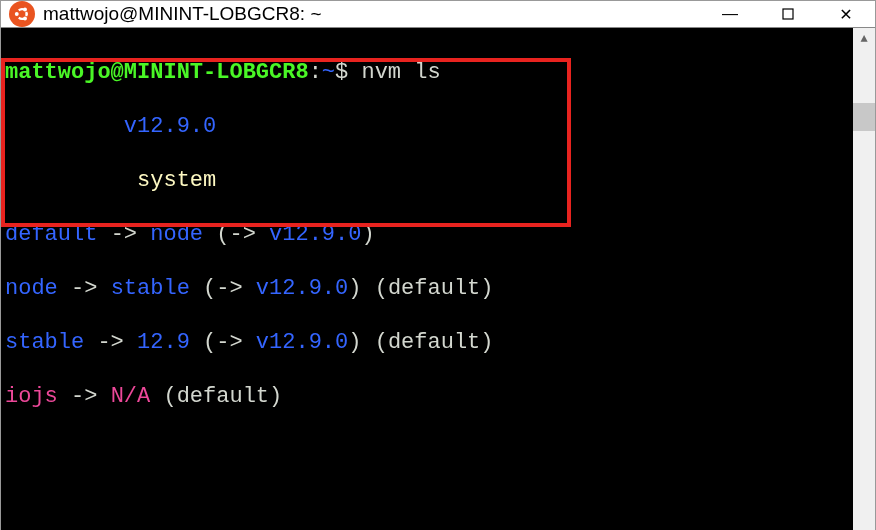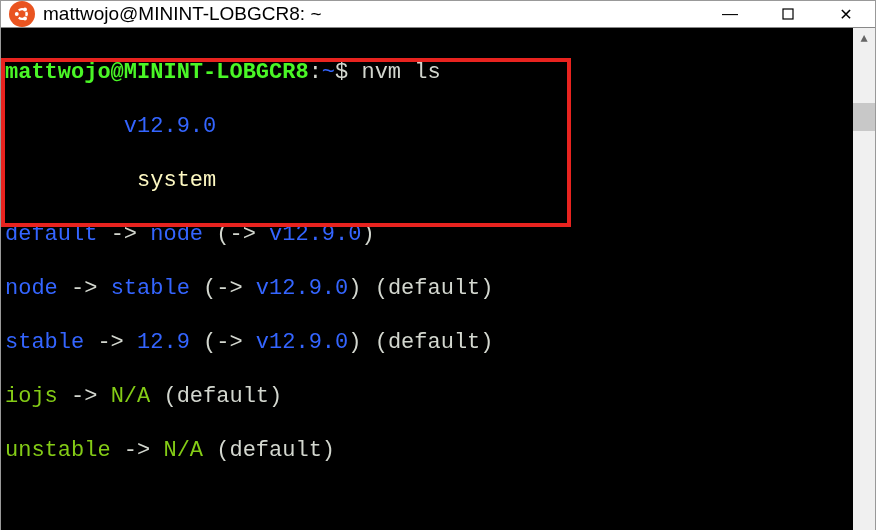--- a/index.html
+++ b/index.html
@@ -106,21 +106,21 @@
       width: 570px;
       height: 169px;
       border: 4px solid #e8231f;
       pointer-events: none;
     }
     .c-green { color: #4AF626; }
     .c-bgreen { color: #4AF626; font-weight: bold; text-align: right; }
     .c-blue { color: #3465ff; }
     .c-white { color: #d3d7cf; }
     .c-yellow { color: #fef9c3; }
-    .c-red { color: #84cc16; }
+    .c-red { color: #ec4899; }
     .line {
       display: block;
     }
   </style>
 </head>
 <body>
 
 <div class="window">
   <div class="titlebar">
     <div class="ubuntu-icon">
@@ -144,21 +144,20 @@
   </div>
   <div class="terminal-area">
     <div class="terminal-content">
 <span class="line"><span class="c-bgreen">mattwojo@MININT-LOBGCR8</span><span class="c-white">:</span><span class="c-blue">~</span><span class="c-white">$</span><span class="c-white"> </span><span class="c-white">nvm ls</span></span>
 <span class="line"><span>         </span><span class="c-blue">v12.9.0</span></span>
 <span class="line"><span>          </span><span class="c-yellow">system</span></span>
 <span class="line"><span class="c-blue">default</span><span class="c-white"> </span><span class="c-white">-&gt;</span><span class="c-white"> </span><span class="c-blue">node</span><span class="c-white"> </span><span class="c-white">(-&gt;</span><span class="c-white"> </span><span class="c-blue">v12.9.0</span><span class="c-white">)</span></span>
 <span class="line"><span class="c-blue">node</span><span class="c-white"> </span><span class="c-white">-&gt;</span><span class="c-white"> </span><span class="c-blue">stable</span><span class="c-white"> </span><span class="c-white">(-&gt;</span><span class="c-white"> </span><span class="c-blue">v12.9.0</span><span class="c-white">)</span><span class="c-white"> </span><span class="c-white">(default)</span></span>
 <span class="line"><span class="c-blue">stable</span><span class="c-white"> </span><span class="c-white">-&gt;</span><span class="c-white"> </span><span class="c-blue">12.9</span><span class="c-white"> </span><span class="c-white">(-&gt;</span><span class="c-white"> </span><span class="c-blue">v12.9.0</span><span class="c-white">)</span><span class="c-white"> </span><span class="c-white">(default)</span></span>
 <span class="line"><span class="c-red">iojs</span><span class="c-white"> </span><span class="c-white">-&gt;</span><span class="c-white"> </span><span class="c-red">N/A</span><span class="c-white"> </span><span class="c-white">(default)</span></span>
-<span class="line"><span class="c-red">unstable</span><span class="c-white"> </span><span class="c-white">-&gt;</span><span class="c-white"> </span><span class="c-red">N/A</span><span class="c-white"> </span><span class="c-white">(default)</span></span>
 
 
 
 
 
 
       <div class="highlight-box"></div>
     </div>
     <div class="scrollbar">
       <div class="scroll-arrow">▲</div>

